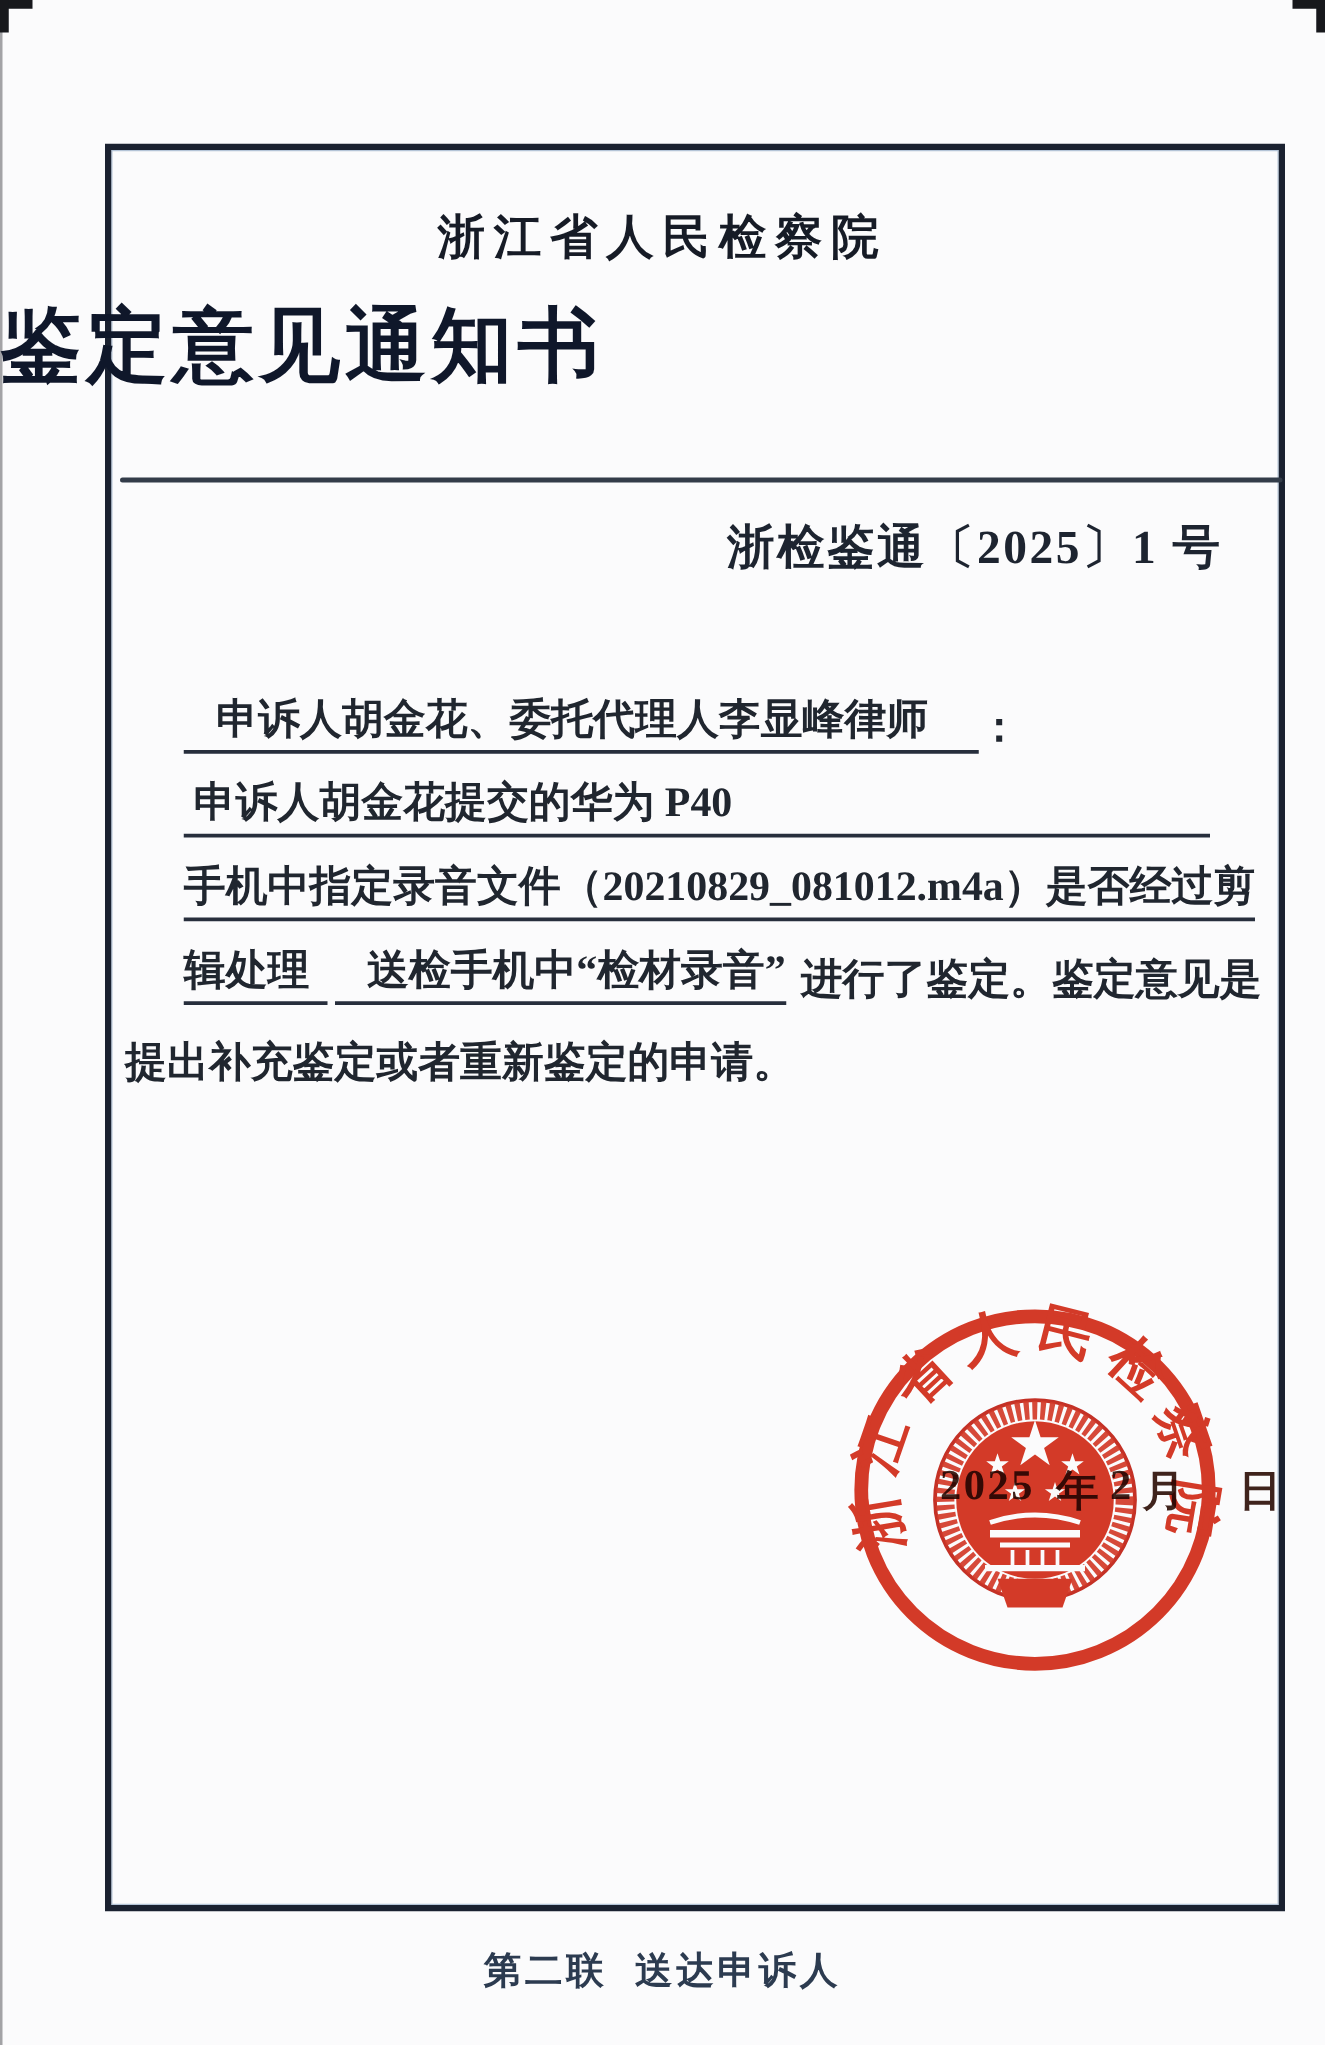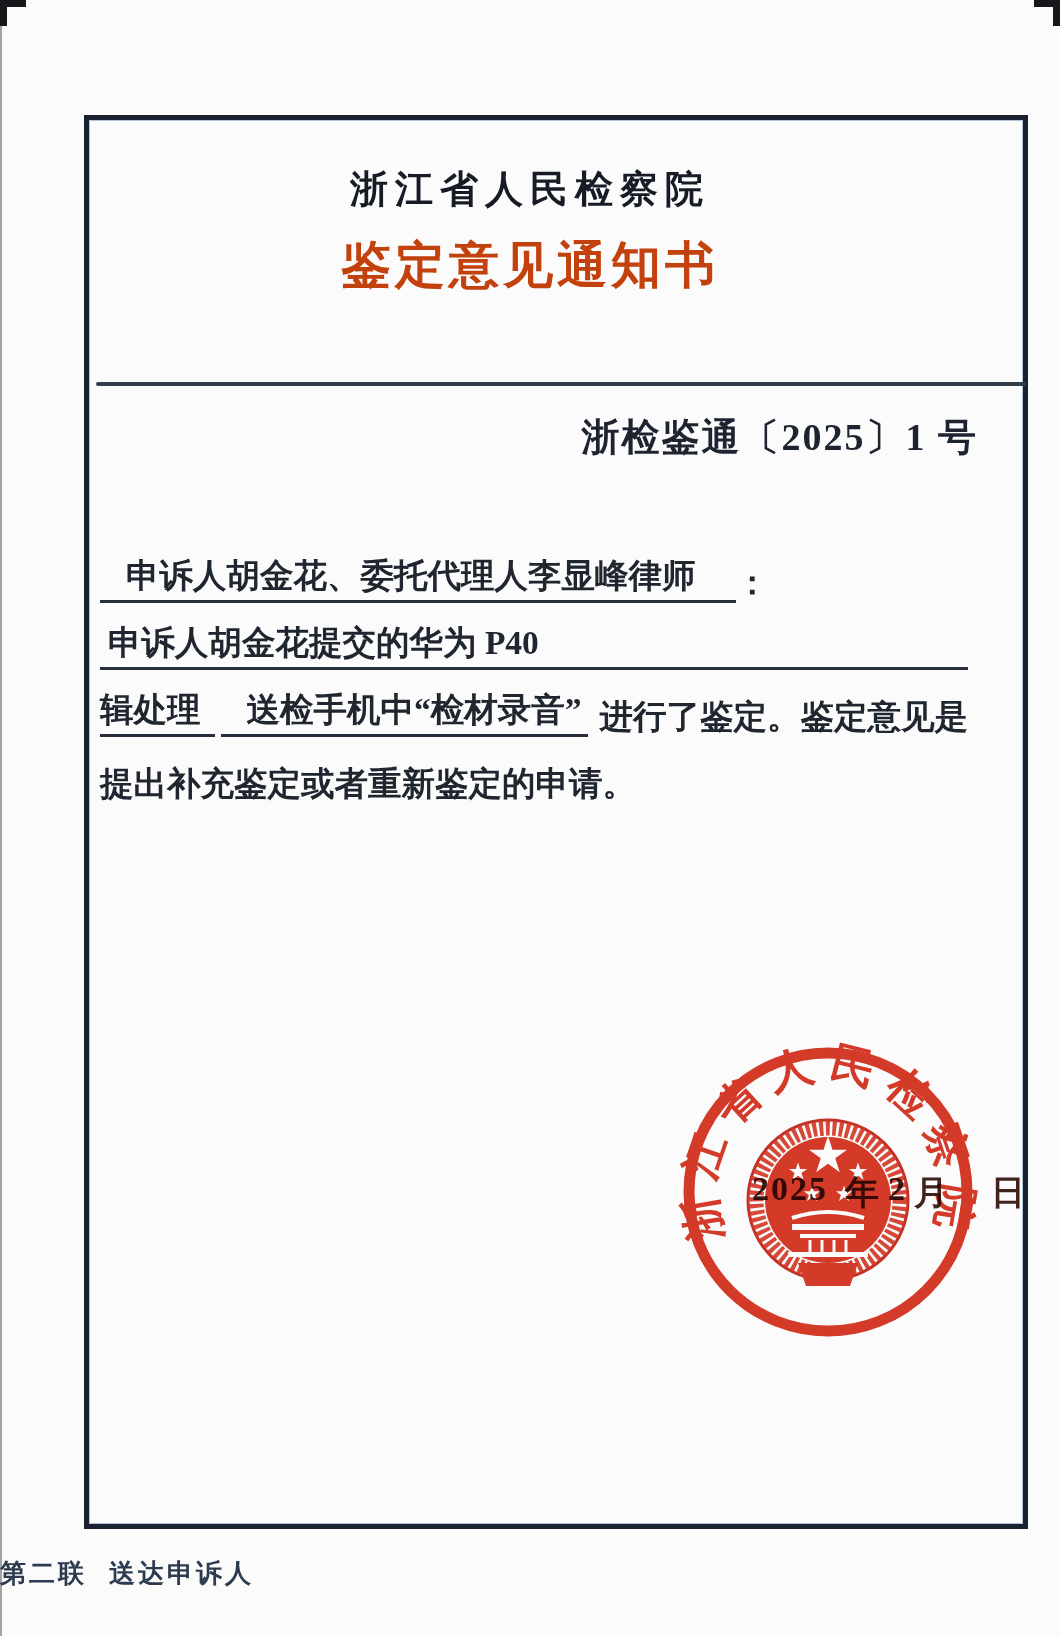--- a/index.html
+++ b/index.html
@@ -25,42 +25,42 @@
     background:transparent;
   }
 
   .org-title{
     position:absolute;left:0;top:164px;width:100%;
     text-align:center;font-size:38px;font-weight:700;color:#161b26;
     letter-spacing:7px;
   }
   .doc-title{
     position:absolute;left:0;top:232px;width:100%;
-    text-align:center;font-size:50px;font-weight:700;color:#c2410c;
+    font-size:65px;font-weight:700;color:#0f172a;
     letter-spacing:4px;
   }
   .rule{
     position:absolute;left:96px;top:382px;width:930px;height:4px;
     background:#333c49;border-radius:2px;
   }
   .doc-number{
     position:absolute;right:82px;top:412px;
     font-size:38px;font-weight:600;color:#1d2430;letter-spacing:2px;
   }
 
   .body-text{
     position:absolute;left:100px;top:542px;width:868px;
     font-size:33.5px;font-weight:600;color:#20262f;
   }
   .body-line{
     height:67px;display:flex;align-items:flex-end;
     white-space:nowrap;box-sizing:border-box;padding-bottom:6px;
   }
   .seg{display:inline-block;line-height:1.15;}
-  .u{border-bottom:3px solid #272e3c;padding-bottom:4px;}
+  .u{border-bottom:3px solid #272e3c;padding-bottom:4px;margin-left:47px;}
   .grow{flex:1 1 auto;}
   .l1-u{padding-left:26px;padding-right:40px;}
   .l2-plain{padding-left:64px;}
   .l2-u{padding-left:8px;}
   .l4-u1{padding-right:14px;}
   .l4-plain{padding-left:12px;}
   .l4-u2{padding-left:26px;margin-left:6px;}
   .l5-u{padding-right:26px;}
 
   
@@ -75,21 +75,21 @@
   .sd-day-unit{left:991px;}
 
   
   .seal{
     position:absolute;left:676px;top:1034px;width:304px;height:316px;
     z-index:2;mix-blend-mode:multiply;opacity:.95;
   }
 
   .footer{
     position:absolute;left:0;top:1556px;width:100%;
-    text-align:left;font-size:26px;font-weight:700;color:#2c3b50;
+    text-align:center;font-size:30px;font-weight:700;color:#2c3b50;
     letter-spacing:3px;
   }
   .footer .gap{display:inline-block;width:22px;}
 </style>
 </head>
 <body>
 
 <div class="edge-left"></div>
 <div class="mark tl-h"></div>
 <div class="mark tl-v"></div>
@@ -103,20 +103,23 @@
 <div class="rule"></div>
 <div class="doc-number">浙检鉴通〔2025〕1 号</div>
 
 <div class="body-text">
   <div class="body-line">
     <span class="seg u l1-u">申诉人胡金花、委托代理人李显峰律师</span>
     <span class="seg">：</span>
   </div>
   <div class="body-line">
     <span class="seg u grow l2-u">申诉人胡金花提交的华为 P40</span>
+  </div>
+  <div class="body-line">
+    <span class="seg u grow">手机中指定录音文件（20210829_081012.m4a）是否经过剪</span>
   </div>
   <div class="body-line">
     <span class="seg u l4-u1">辑处理</span>
     <span class="seg u grow l4-u2">送检手机中“检材录音”</span>
     <span class="seg l4-plain">进行了鉴定。鉴定意见是</span>
   </div>
   <div class="body-line">
     <span class="seg">提出补充鉴定或者重新鉴定的申请。</span>
   </div>
 </div>

